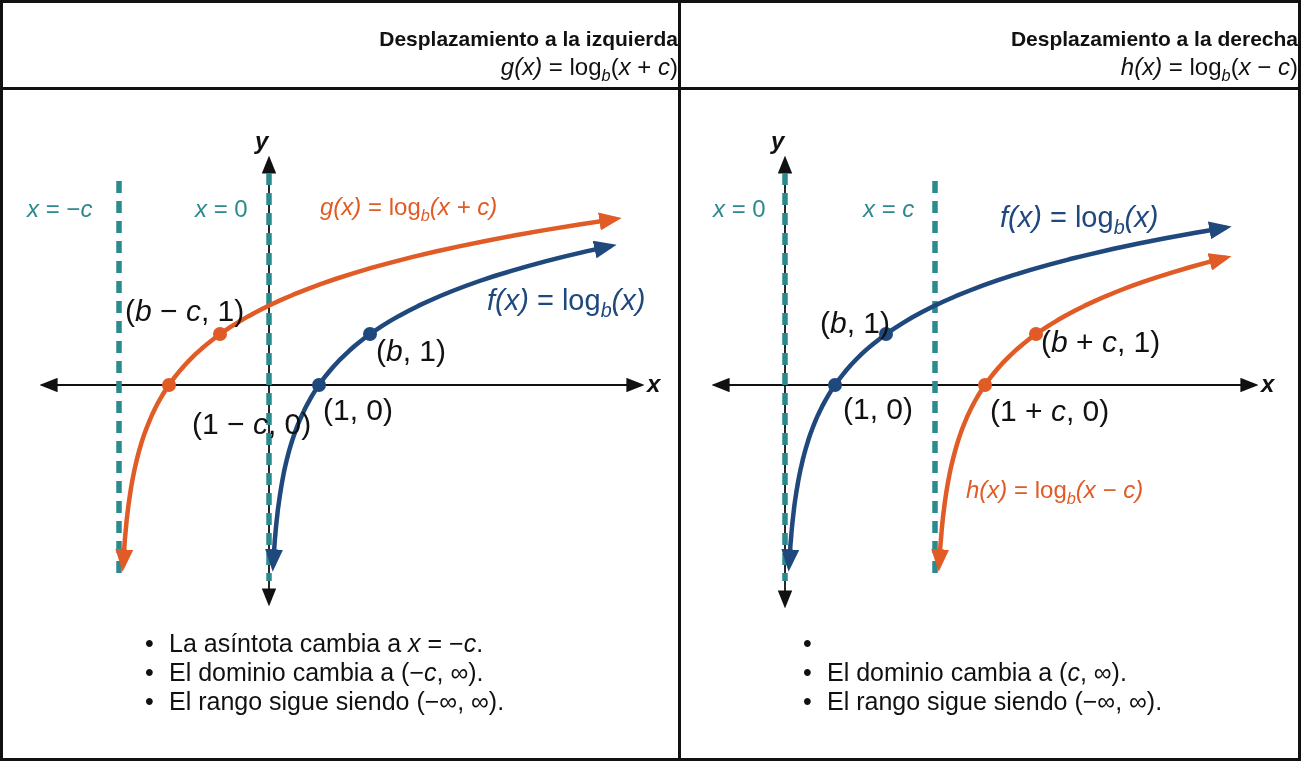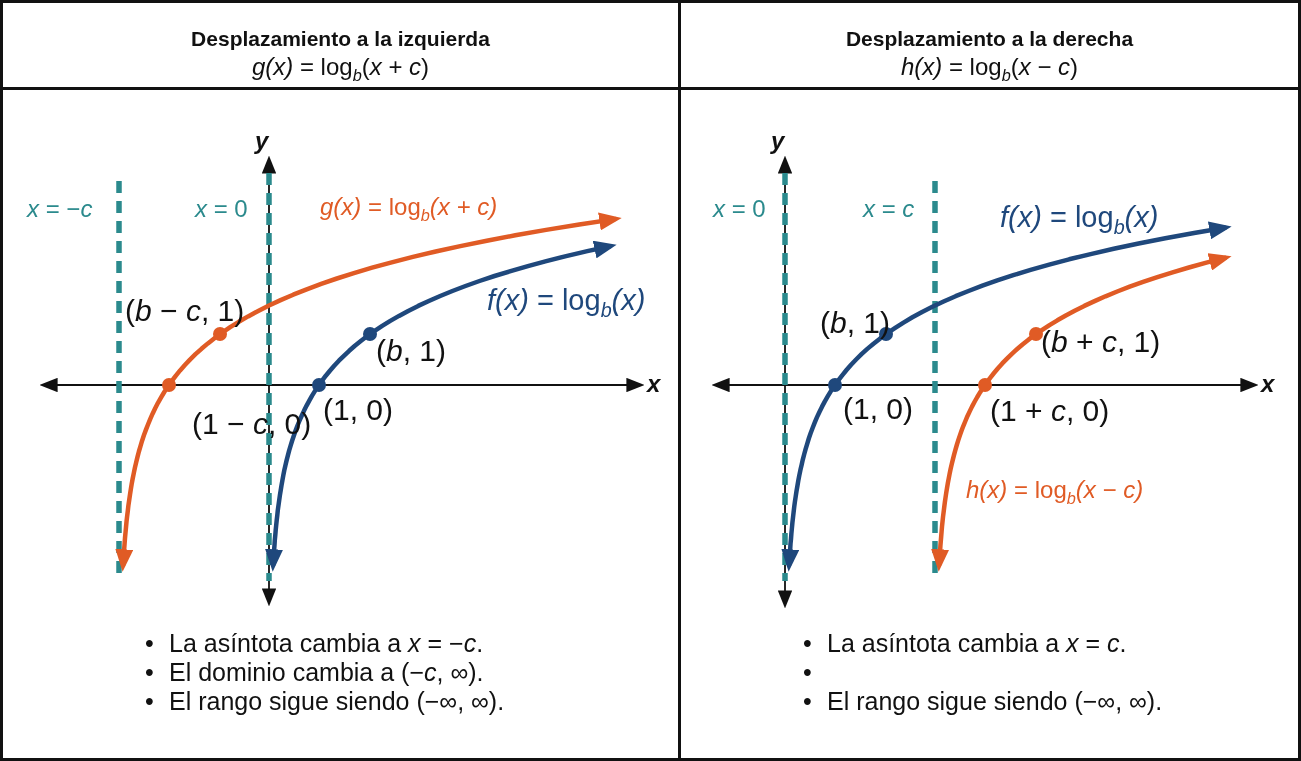--- a/index.html
+++ b/index.html
@@ -10,21 +10,21 @@
     width:1301px;height:761px;
     background:#fff;
     border:3px solid #111;
     overflow:hidden;
   }
   .panels{display:grid;grid-template-columns:678px 617px;height:100%;}
   .panel{position:relative;}
   .panel-left{border-right:3px solid #111;}
   .panel-header{
     height:87px;border-bottom:3px solid #111;
-    display:flex;flex-direction:column;align-items:center;justify-content:center;
+    display:flex;flex-direction:column;align-items:flex-end;justify-content:center;
     gap:4px;padding-top:18px;
   }
   .panel-title{font-size:21px;font-weight:bold;line-height:1.1;}
   .panel-formula{font-size:24px;line-height:1.1;}
   .graph-svg{position:absolute;left:0;top:0;width:1301px;height:761px;pointer-events:none;}
   .labels{position:absolute;left:0;top:0;width:100%;height:100%;}
   .lbl{position:absolute;white-space:nowrap;font-size:30px;line-height:1.12;color:#111;}
   .teal{color:var(--teal);font-size:24px;text-align:center;}
   .orange{color:var(--orange);font-size:24px;}
   .blue{color:var(--blue);font-size:29px;}
@@ -139,24 +139,24 @@
           <span><span>El dominio cambia a (−</span><span class="it">c</span><span>, ∞).</span></span>
         </div>
       <div class="bullet-line">
           <span class="bullet-marker">•</span>
           <span><span>El rango sigue siendo (−∞, ∞).</span></span>
         </div>
     </div>
     <div class="bullets" style="left:800px;top:626px;">
       <div class="bullet-line">
           <span class="bullet-marker">•</span>
-          <span><span>La asíntota cambia a </span><span class="it">x</span><span> = </span><span class="it">c</span><span>.</span></span>
         </div>
       <div class="bullet-line">
           <span class="bullet-marker">•</span>
+          <span><span>El dominio cambia a (</span><span class="it">c</span><span>, ∞).</span></span>
         </div>
       <div class="bullet-line">
           <span class="bullet-marker">•</span>
           <span><span>El rango sigue siendo (−∞, ∞).</span></span>
         </div>
     </div>
   </div>
 
 </div>
 

